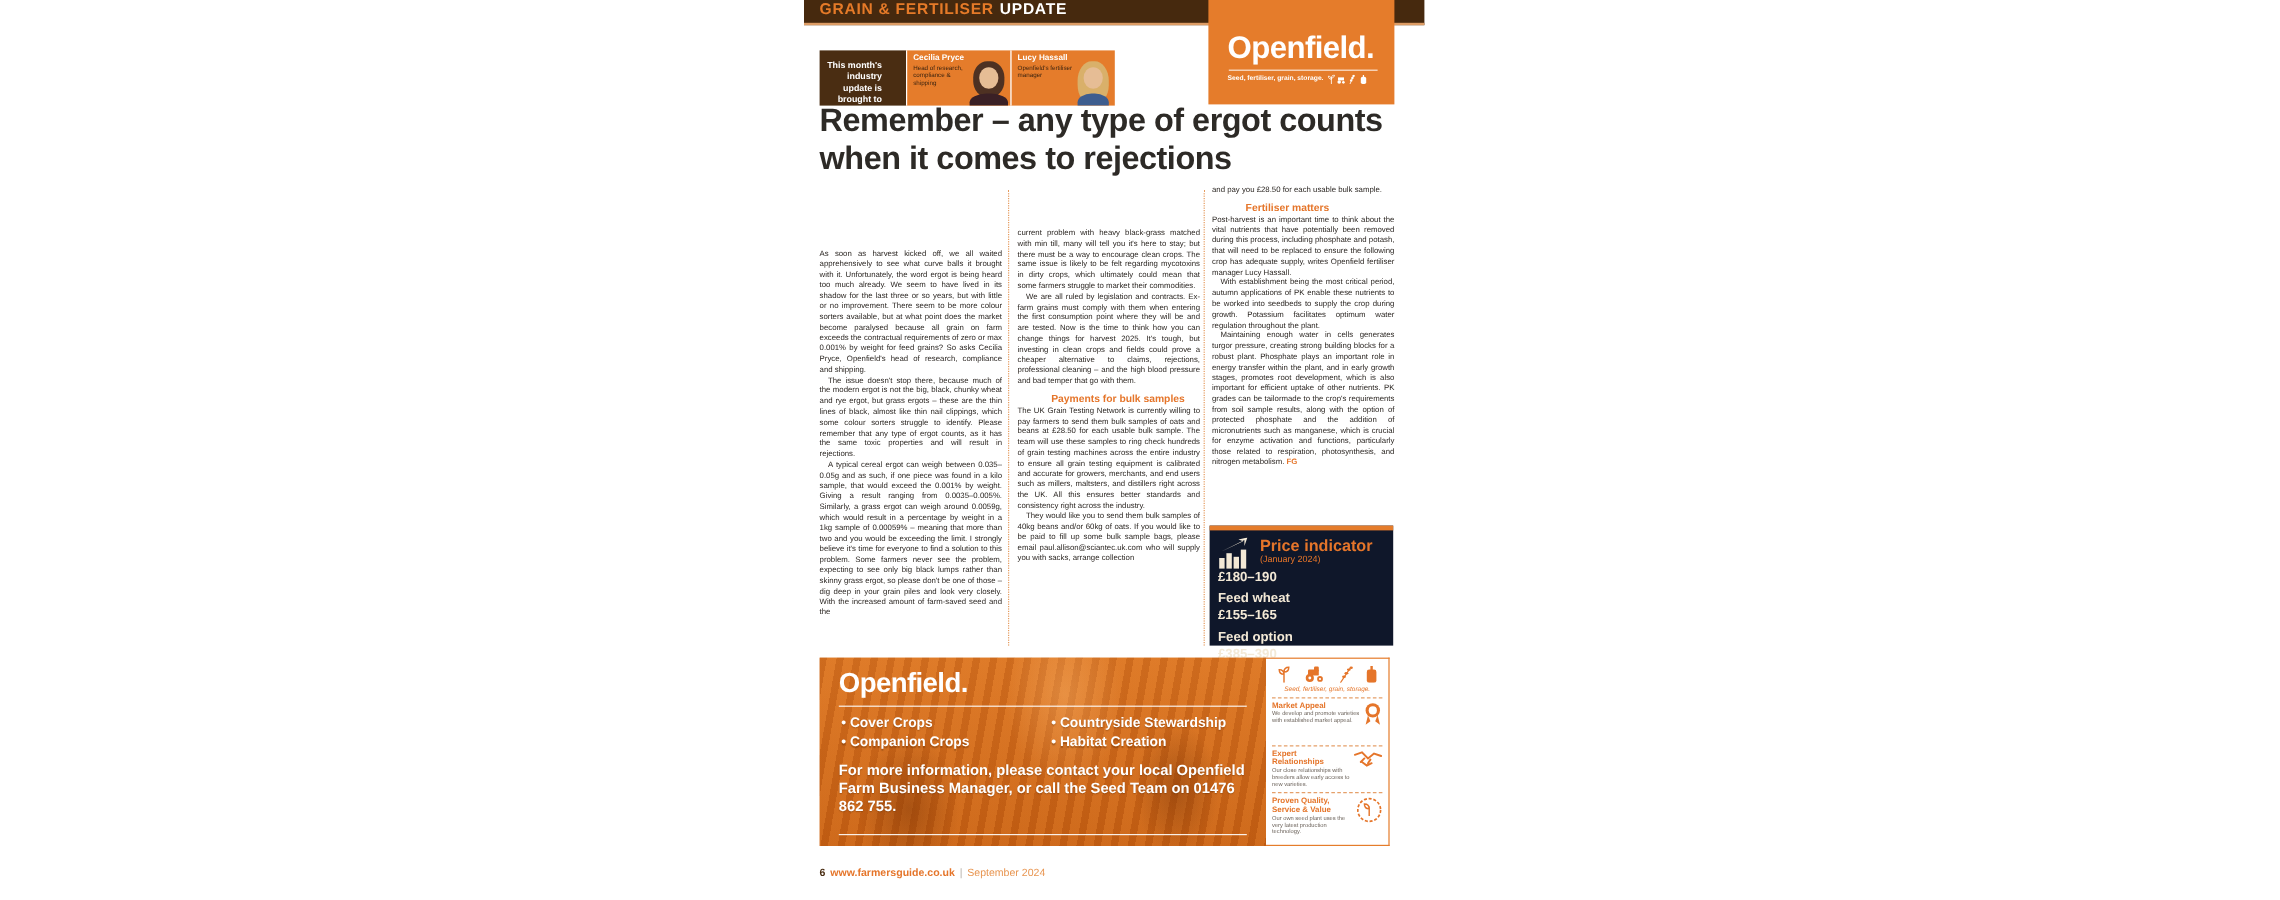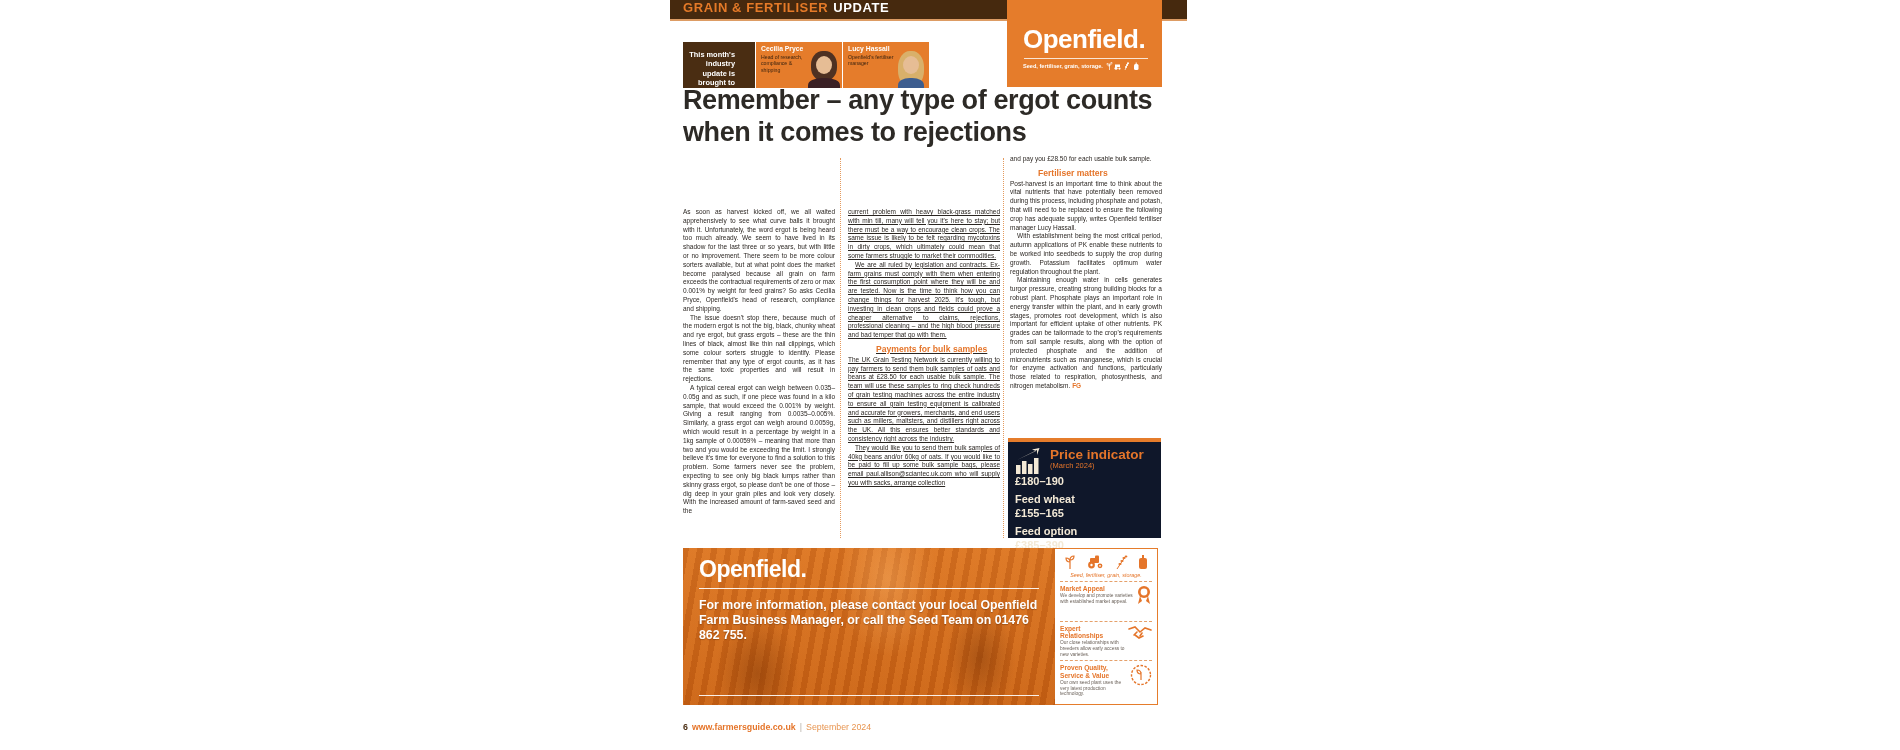--- a/index.html
+++ b/index.html
@@ -39,21 +39,21 @@
   
   .headline { position:absolute; left:13px; top:84px; width:478px; font-size:27px; line-height:32px;
               font-weight:bold; color:#2d2a26; letter-spacing:-.4px; }
   .standfirst { position:absolute; left:13px; top:158px; width:285px; color:#e5752a; font-size:11.3px;
                 line-height:13.3px; font-weight:500; }
 
   
   .col { position:absolute; width:152px; color:#2b2622; font-size:6.5px; line-height:8.8px; text-align:justify; }
   .col p + p { text-indent:7px; }
   .col1 { left:13px; top:208px; height:330px; }
-  .col2 { left:178px; top:208px; height:330px;text-decoration:underline; }
+  .col2 { left:178px; top:191px; height:330px; }
   .col3 { left:340px; top:155px; height:280px; }
   .subhead { color:#e5752a; font-weight:bold; font-size:8.6px; margin:5px 0 2px; text-align:left;padding-left:28px; }
   .fg { color:#e5752a; font-weight:bold; }
   .colsep { position:absolute; top:158px; height:380px; width:0; border-left:1px dotted #e59a5d; }
   .sep1 { left:170px; } .sep2 { left:333px; }
 
   
   .pricebox { position:absolute; left:338px; top:438px; width:153px; height:100px; background:#0f172a;
               border-top:4px solid #e57c2b; padding:6px 7px 0 7px; }
   .pricebox .head { display:flex; align-items:flex-start; gap:5px; }
@@ -189,21 +189,21 @@
         <g fill="#f3e9d6">
           <rect x="1" y="17" width="4.5" height="9"></rect>
             <rect x="7" y="13" width="4.5" height="13"></rect>
           <rect x="13" y="16" width="4.5" height="10"></rect>
             <rect x="19" y="10" width="4.5" height="16"></rect>
           <path d="M2 12 L22 2 L22 7 L24.5 0 L17 1.5 L21 3 Z"></path>
         </g>
       </svg>
       <div>
         <div class="ptitle">Price indicator</div>
-        <div class="psub">(March 2024)</div>
+        <div class="psub">(January 2024)</div>
       </div>
     </div>
     <div class="prow">
       <span>£180–190</span>
       <span class="lead"></span>
       <span>Feed wheat</span>
     </div>
     <div class="prow">
       <span>£155–165</span>
       <span class="lead"></span>
@@ -214,20 +214,26 @@
       <span class="lead"></span>
       <span>Oilseed rape</span>
     </div>
     <div class="note">*Prices quoted from Openfield were predicted on 8th August 2024 and will be subject to regional variations.</div>
   </div>
 
   <div class="ad">
     <div class="ad-main">
       <div class="ad-brand">Openfield.</div>
       <div class="ad-rule"></div>
+      <div class="ad-bullets">
+        <div>Cover Crops</div>
+        <div>Countryside Stewardship</div>
+        <div>Companion Crops</div>
+        <div>Habitat Creation</div>
+      </div>
       <div class="ad-contact">For more information, please contact your local Openfield Farm Business Manager, or call the Seed Team on 01476 862 755.</div>
       <div class="ad-bottomrule"></div>
     </div>
     <div class="ad-side">
       <div class="icons">
         <svg width="12" height="14" viewBox="0 0 12 14">
             <path d="M6 14 L6 5 M6 7 C3.5 7 2 5.5 2 3 C4.5 3 6 4.5 6 7 M6 5 C8.5 5 10 3.5 10 1 C7.5 1 6 2.5 6 5" stroke="#e5752a" stroke-width="1.2" fill="none"></path>
           </svg>
         <svg width="18" height="14" viewBox="0 0 18 14">
             <g fill="#e5752a">

